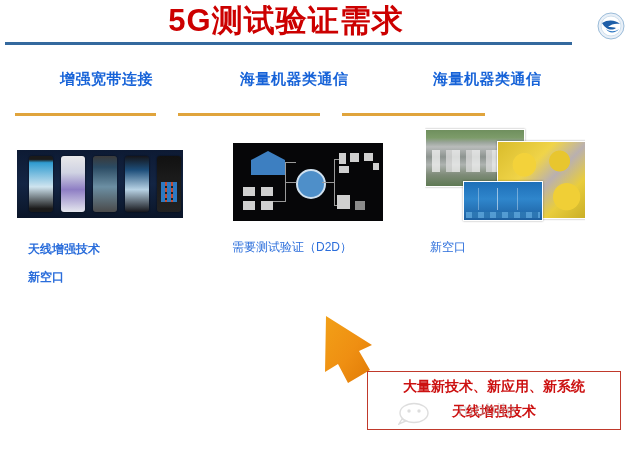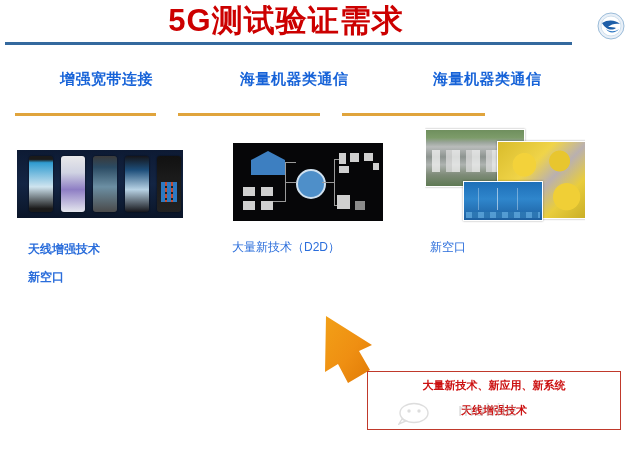--- a/index.html
+++ b/index.html
@@ -217,21 +217,21 @@
     height: 57px;
     border: 1px solid #c0392b;
     background: rgba(255,255,255,.2);
   }
   .concl-line {
     position: absolute;
     left: 0;
     width: 252px;
     text-align: center;
     color: #cc1111;
-    font-size: 11px;
+    font-size: 14px;
     font-weight: bold;
     white-space: nowrap;
   }
   .concl-line.l1 { top: 6px; }
   .concl-line.l2 { top: 31px; }
 
   
   .watermark {
     position: absolute;
     left: 398px;
@@ -327,21 +327,21 @@
   </div>
 </div>
 
 <div class="col-text c1">
   <div>天线增强技术</div>
   <span class="gap"></span>
   <div>新空口</div>
 </div>
 
 <div class="col-text c2">
-  <div>大量新技术（D2D）</div>
+  <div>需要测试验证（D2D）</div>
 </div>
 
 <div class="col-text c3">
   <div>新空口</div>
 </div>
 
 <div class="arrow">
   <svg viewBox="0 0 84 76" width="84" height="76">
     <defs>
       <linearGradient id="arrGrad" x1="0" y1="0" x2="1" y2="1">

